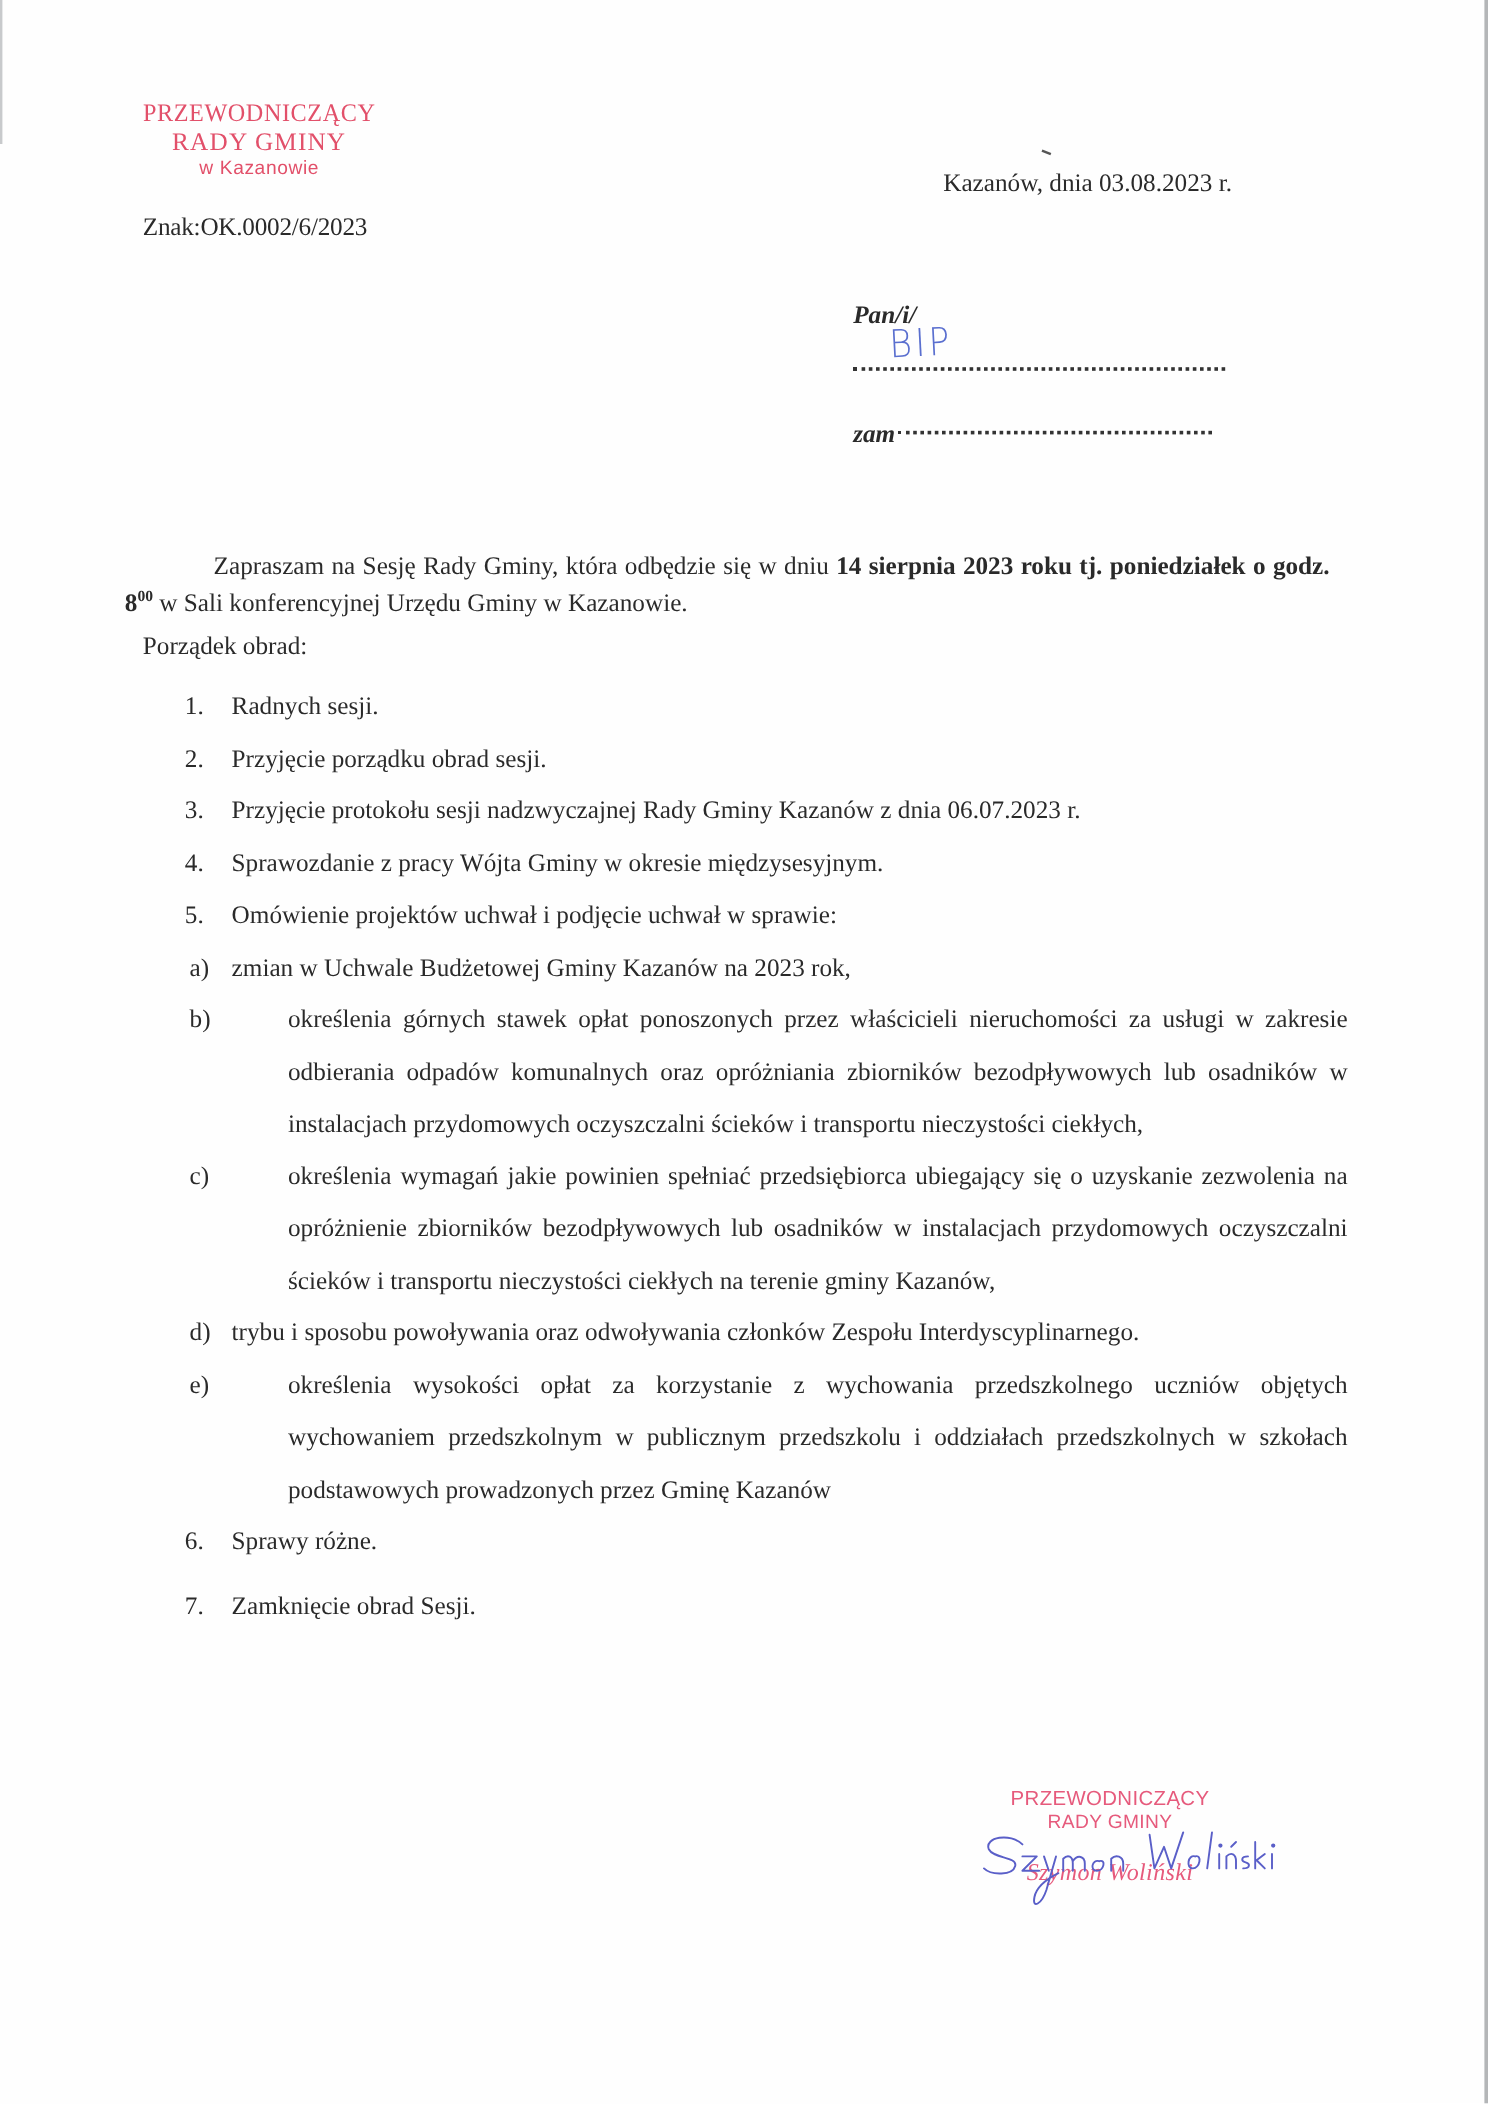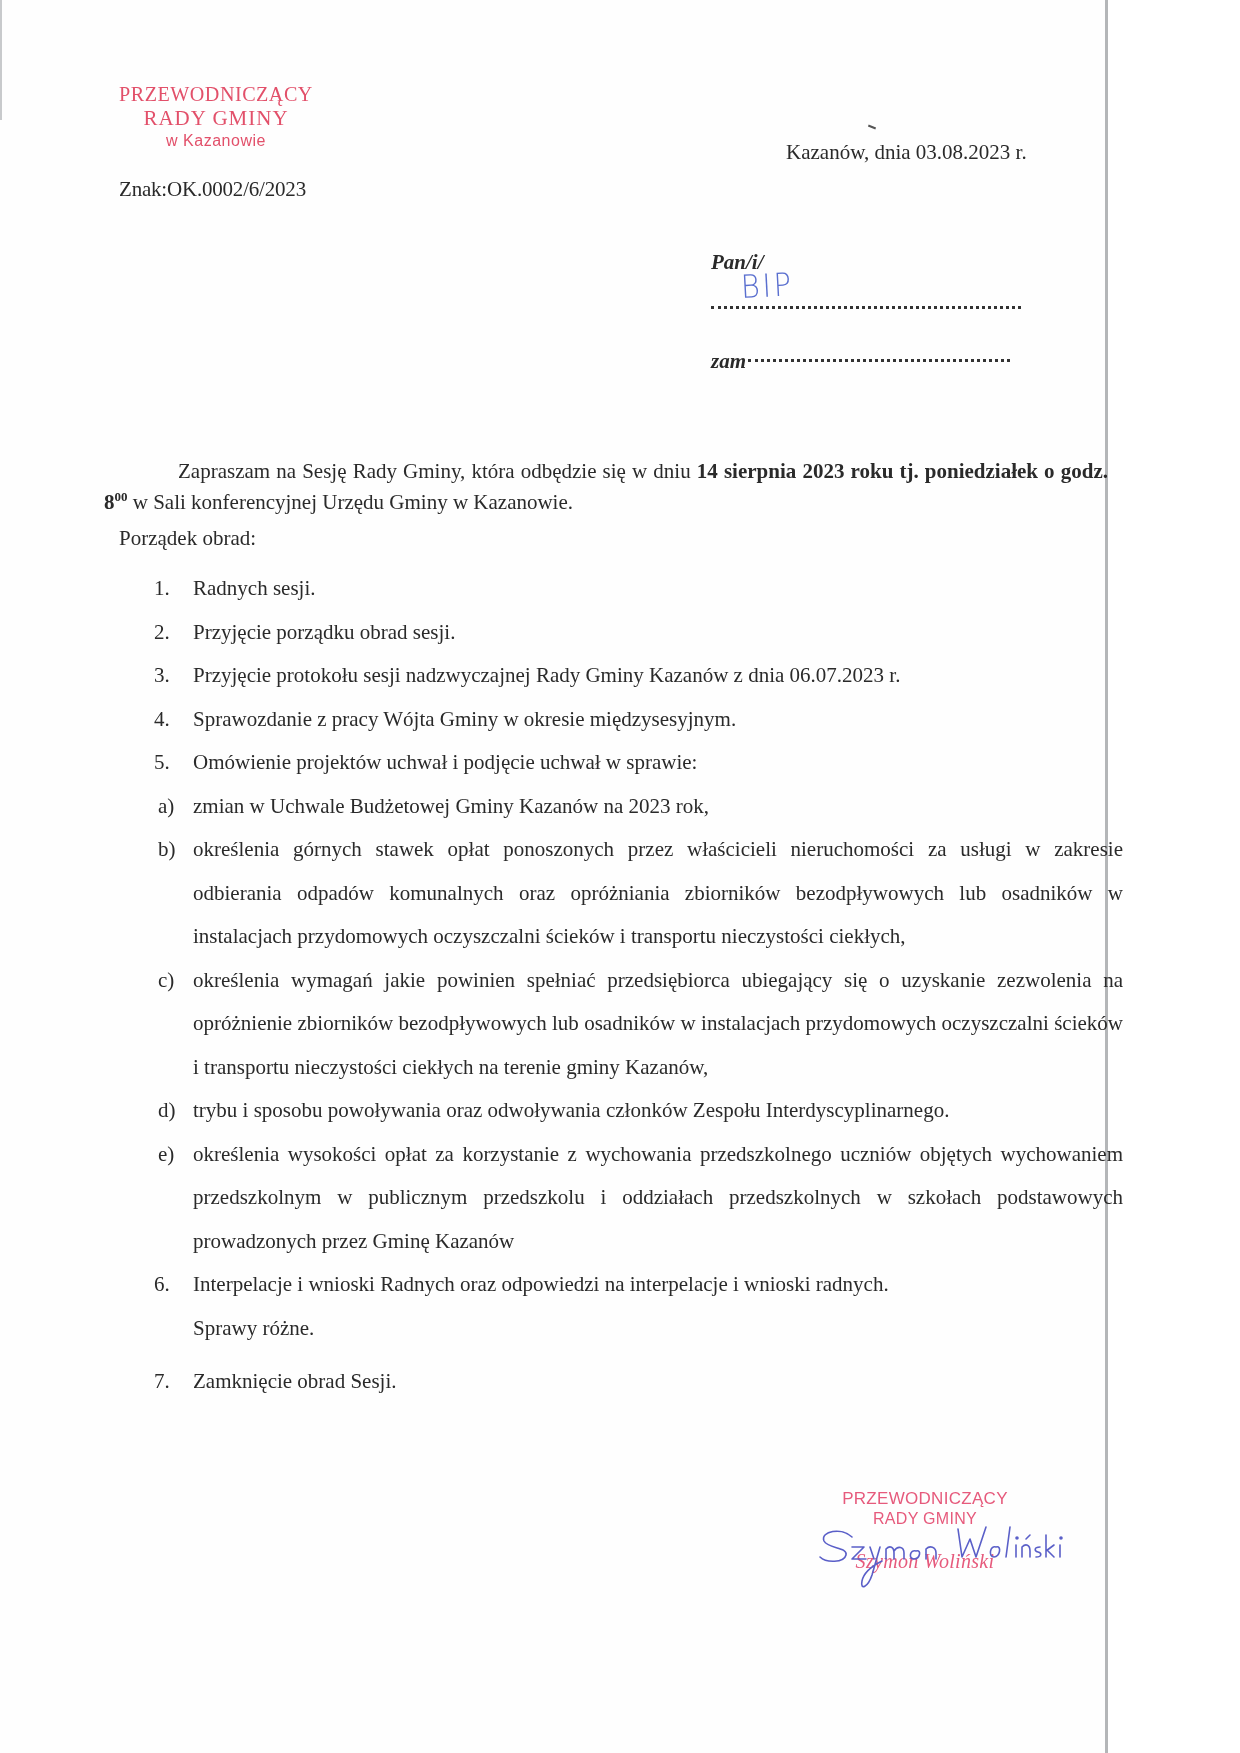--- a/index.html
+++ b/index.html
@@ -11,21 +11,21 @@
       width: 1240px;
       height: 1753px;
       position: relative;
       overflow: hidden;
       font-family: "Liberation Serif", "DejaVu Serif", serif;
       color: #2a2a2a;
     }
     .page {
       position: absolute;
       left: 0; top: 0;
-      width: 1108px; height: 1753px;
+      width: 1240px; height: 1753px;
       background: #fefefe;
     }
     .edge-right {
       position: absolute;
       right: 0; top: 0;
       width: 3px; height: 1753px;
       background: #b4b6b8;
     }
     .edge-left {
       position: absolute;
@@ -165,21 +165,21 @@
       text-align: justify;
     }
     .item .marker {
       position: absolute;
       left: 35px;
       top: 0;
       width: 36px;
     }
     .item.sub .marker { left: 39px; }
     .item .text { display: block; }
-    .item.justify .text { text-align: justify; text-align-last: left; }
+    .item.justify .text { text-align: justify; text-align-last: left; margin-left: 47px; }
     .item.gap-after { margin-bottom: 10px; }
 
     
     .stamp-sig {
       position: absolute;
       left: 820px; top: 1489px;
       width: 210px;
       text-align: center;
       color: #e65a7c;
       font-family: "Liberation Sans", sans-serif;
@@ -272,21 +272,20 @@
     <div class="item sub">
       <span class="marker">d)</span>
       <span class="text">trybu i sposobu powoływania oraz odwoływania członków Zespołu Interdyscyplinarnego.</span>
     </div>
     <div class="item sub justify">
       <span class="marker">e)</span>
       <span class="text">określenia wysokości opłat za korzystanie z wychowania przedszkolnego uczniów objętych wychowaniem przedszkolnym w publicznym przedszkolu i oddziałach przedszkolnych w szkołach podstawowych prowadzonych przez Gminę Kazanów</span>
     </div>
     <div class="item gap-after">
       <span class="marker">6.</span>
-      <span class="text">Interpelacje i wnioski Radnych oraz odpowiedzi na interpelacje i wnioski radnych.</span>
       <span class="text">Sprawy różne.</span>
     </div>
     <div class="item">
       <span class="marker">7.</span>
       <span class="text">Zamknięcie obrad Sesji.</span>
     </div>
   </div>
 
   <div class="stamp-sig">
     <div class="t1">PRZEWODNICZĄCY</div>

